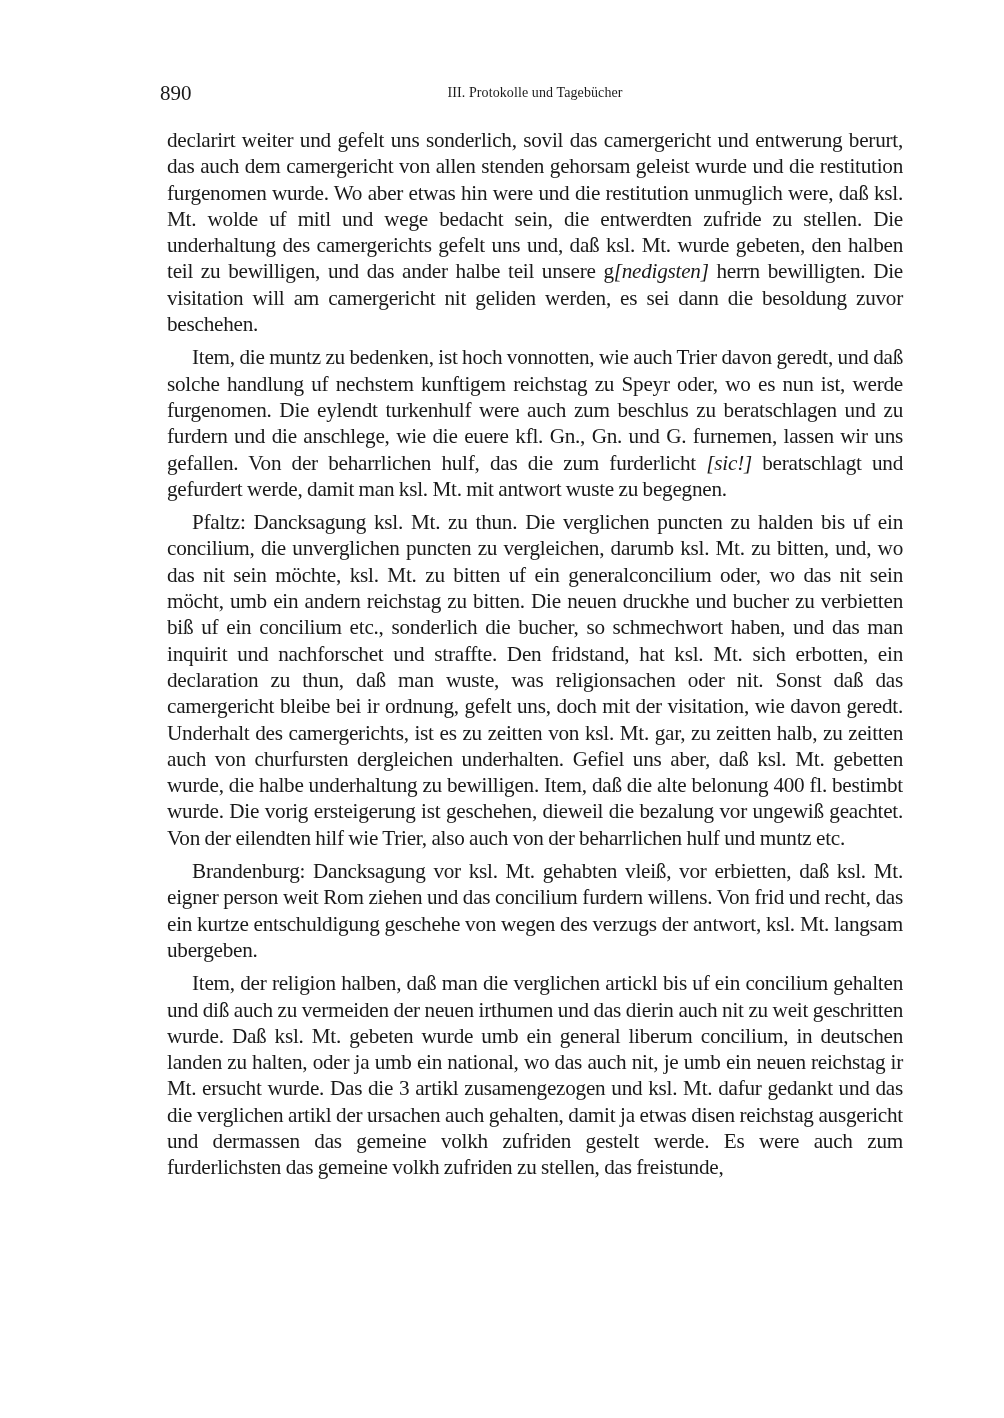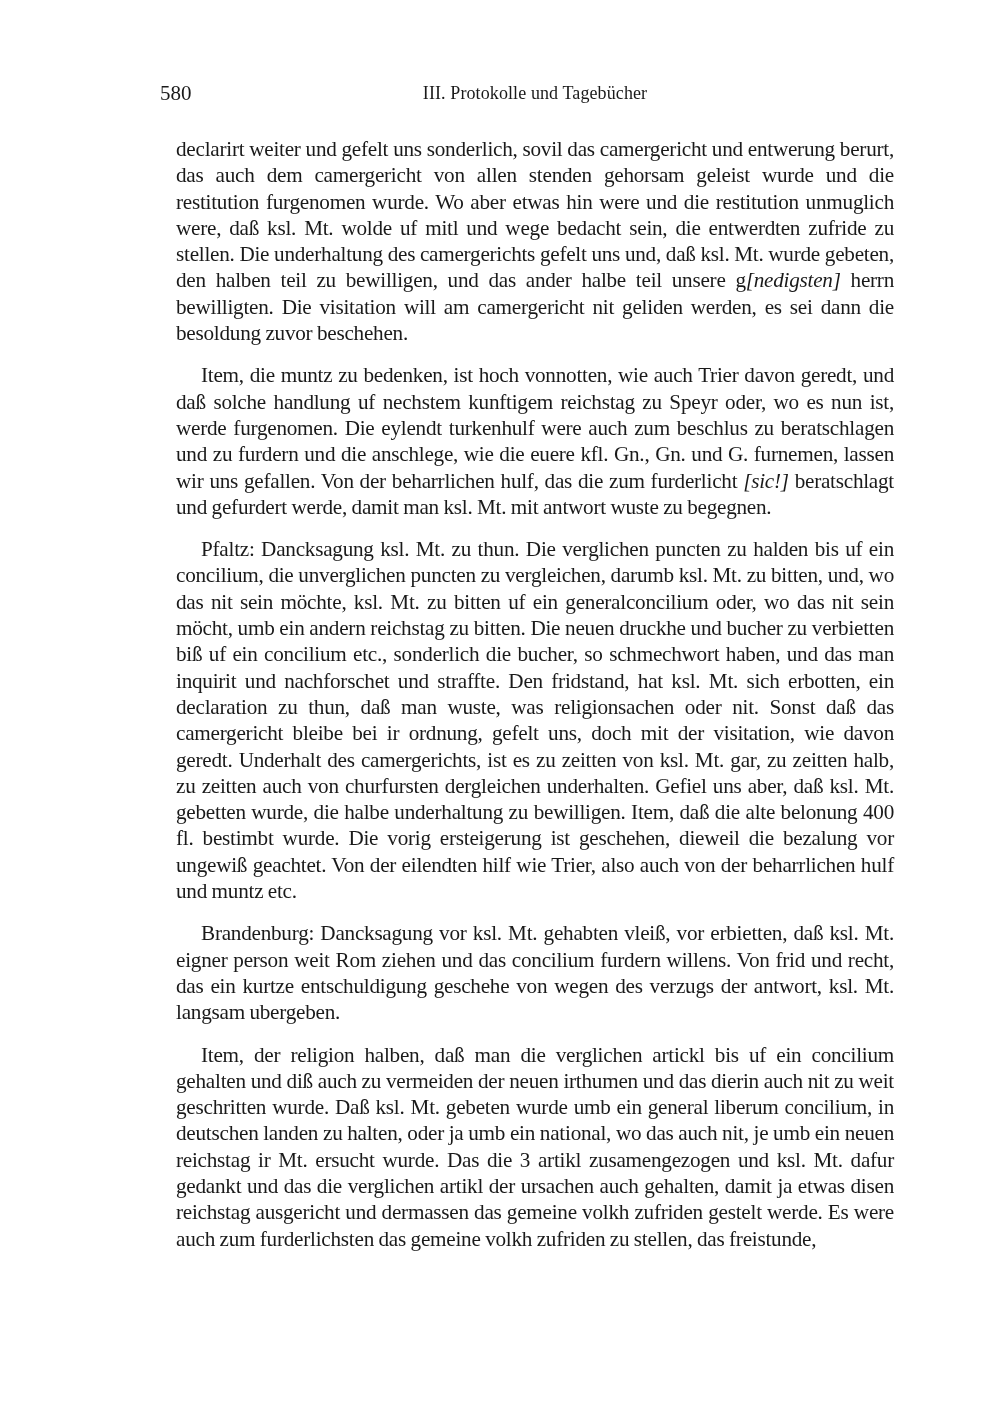--- a/index.html
+++ b/index.html
@@ -25,47 +25,47 @@
     left: 0;
     top: 0;
     font-size: 21px;
   }
   .running-title {
     position: absolute;
     left: 0;
     right: 0;
     top: 0;
     text-align: center;
-    font-size: 18px;
+    font-size: 14px;
     letter-spacing: 0.1px;
   }
   .body-text {
     position: absolute;
     left: 160px;
     top: 120px;
     width: 750px;
     font-size: 21.2px;
     line-height: 26.3px;
     text-align: justify;
     letter-spacing: -0.25px;
     word-spacing: -0.5px;
     hyphens: none;
   }
   .para {
-    margin: 16px;
+    margin: 7px;
     text-indent: 0;
   }
   .para.indent { text-indent: 25px; }
   .ed-note { font-style: italic; }
 </style>
 </head>
 <body>
 
 <div class="page-header">
-  <span class="page-number">580</span>
+  <span class="page-number">890</span>
   <span class="running-title">III. Protokolle und Tagebücher</span>
 </div>
 
 <div class="body-text">
   <p class="para">
     <span>declarirt weiter und gefelt uns sonderlich, sovil das camergericht und entwerung berurt, das auch dem camergericht von allen stenden gehorsam geleist wurde und die restitution furgenomen wurde. Wo aber etwas hin were und die restitution unmuglich were, daß ksl. Mt. wolde uf mitl und wege bedacht sein, die entwerdten zufride zu stellen. Die underhaltung des camergerichts gefelt uns und, daß ksl. Mt. wurde gebeten, den halben teil zu bewilligen, und das ander halbe teil unsere g</span><span class="ed-note">[nedigsten]</span><span> herrn bewilligten. Die visitation will am camergericht nit geliden werden, es sei dann die besoldung zuvor beschehen.</span>
   </p>
   <p class="para indent">
     <span>Item, die muntz zu bedenken, ist hoch vonnotten, wie auch Trier davon geredt, und daß solche handlung uf nechstem kunftigem reichstag zu Speyr oder, wo es nun ist, werde furgenomen. Die eylendt turkenhulf were auch zum beschlus zu beratschlagen und zu furdern und die anschlege, wie die euere kfl. Gn., Gn. und G. furnemen, lassen wir uns gefallen. Von der beharrlichen hulf, das die zum furderlicht </span><span class="ed-note">[sic!]</span><span> beratschlagt und gefurdert werde, damit man ksl. Mt. mit antwort wuste zu begegnen.</span>
   </p>

